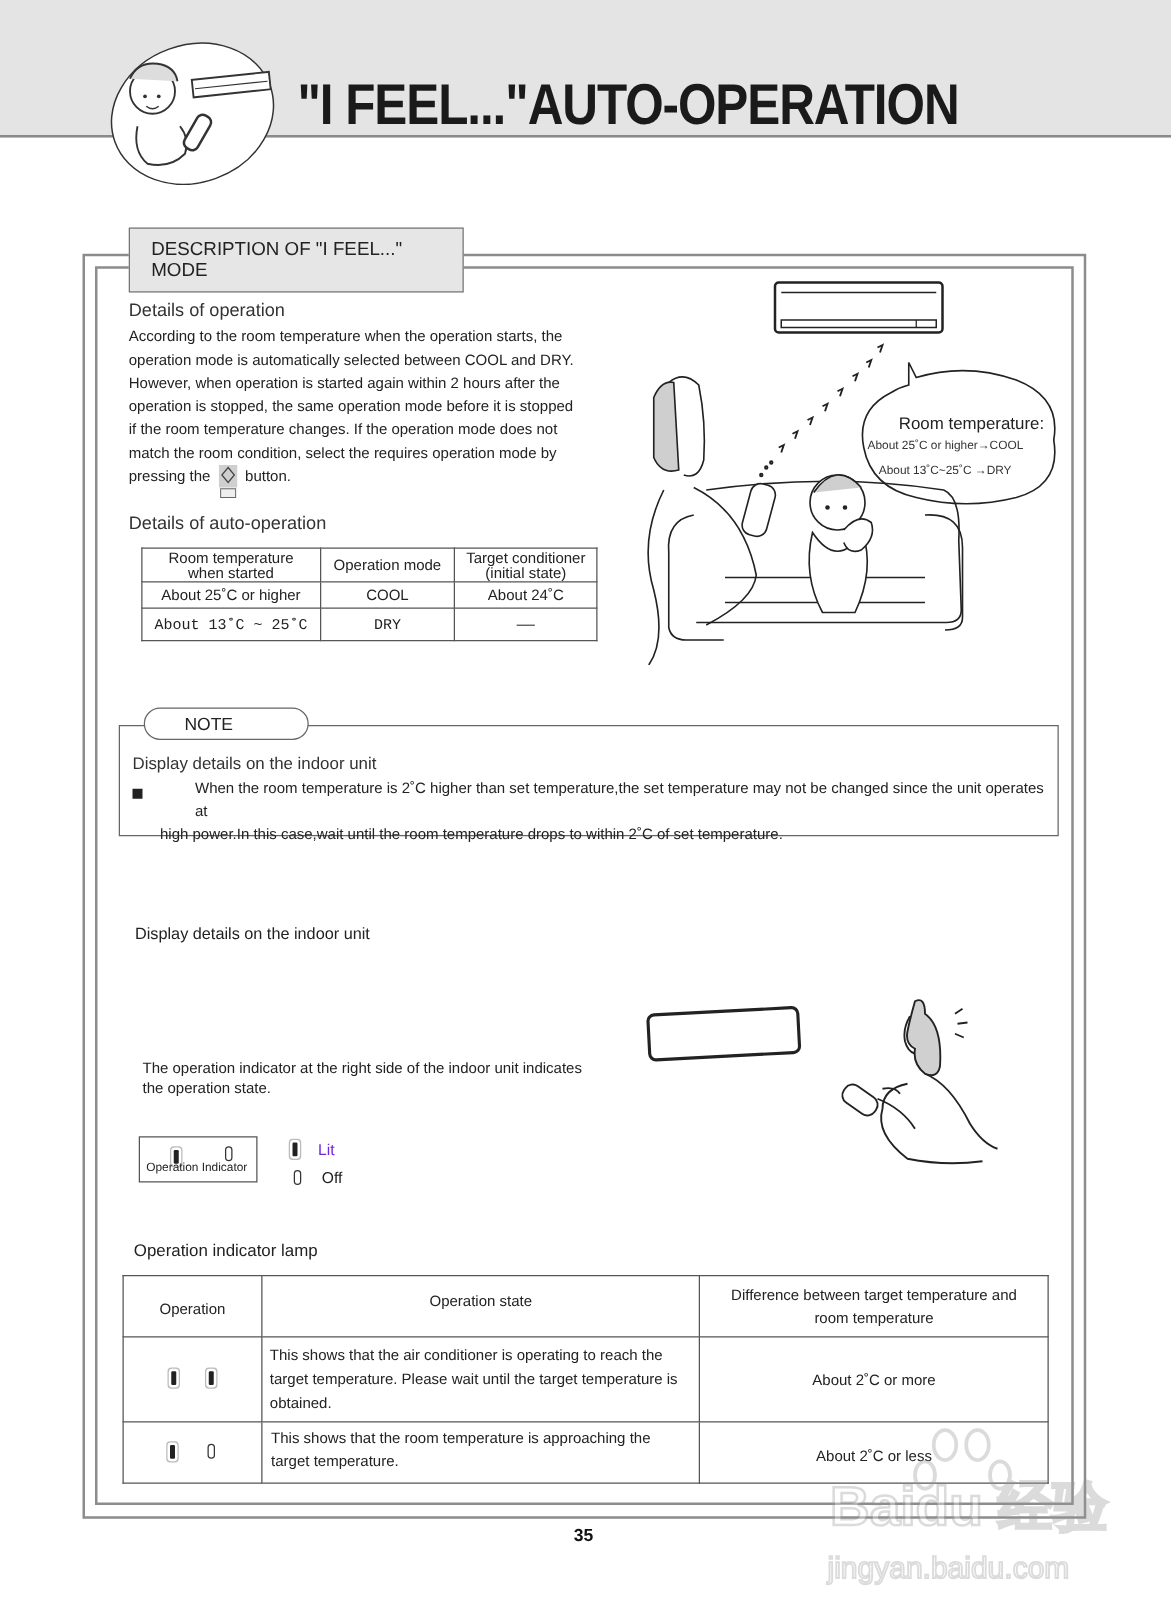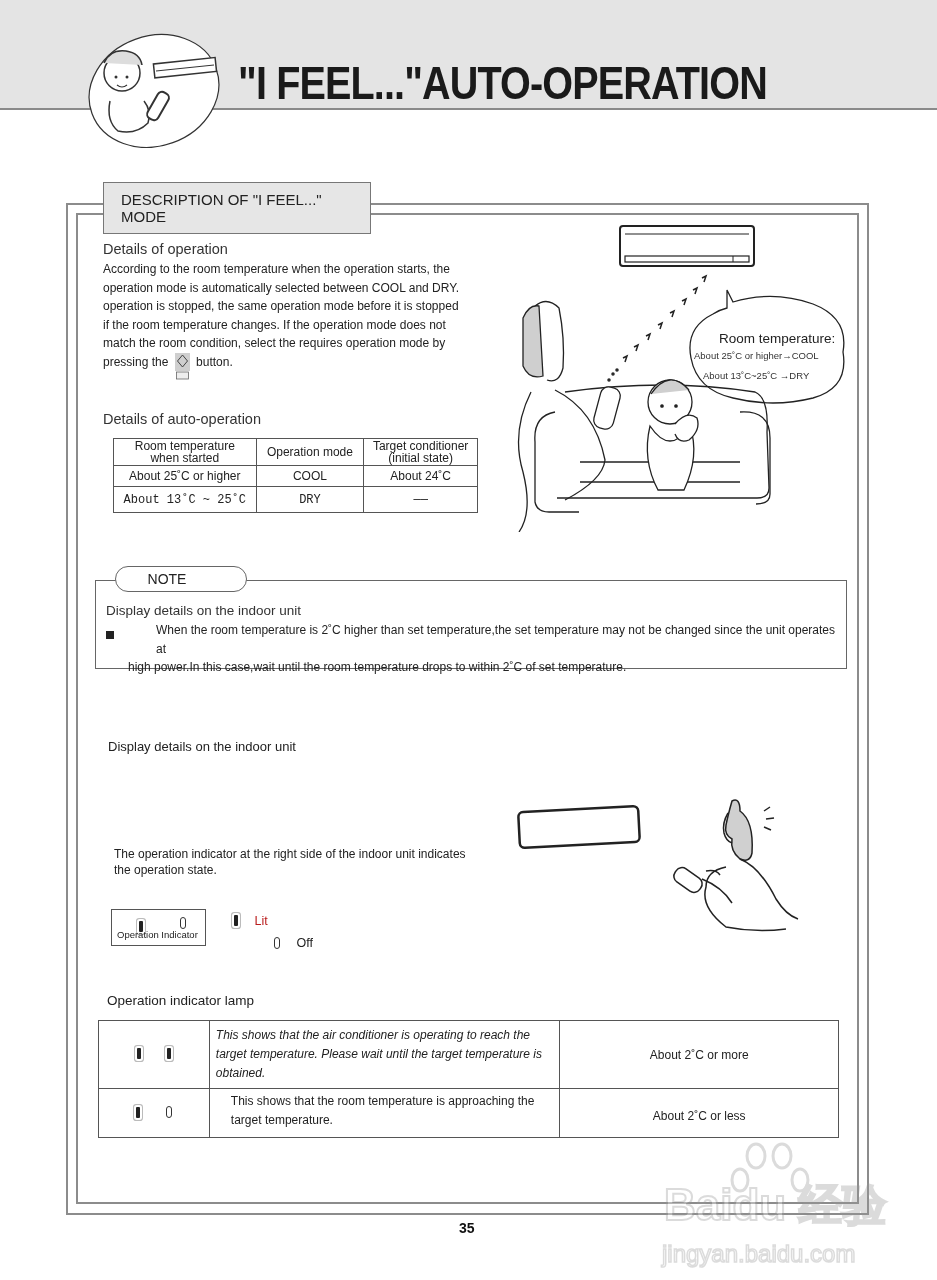--- a/index.html
+++ b/index.html
@@ -88,20 +88,21 @@
 <div class="abs frame-inner"></div>
 
 <div class="abs section-tab">
   <span>DESCRIPTION OF "I FEEL..." MODE</span>
 </div>
 
 <div class="abs h-sub" style="left:103px; top:241px;">Details of operation</div>
 <div class="abs para" style="left:103px; top:260px; width:362px;">
   <div>According to the room temperature when the operation starts, the</div>
   <div>operation mode is automatically selected between COOL and DRY.</div>
+  <div>However, when operation is started again within 2 hours after the</div>
   <div>operation is stopped, the same operation mode before it is stopped</div>
   <div>if the room temperature changes. If the operation mode does not</div>
   <div>match the room condition, select the requires operation mode by</div>
   <div>
     <span>pressing the</span>
     <span class="mode-icon">
       <svg width="15" height="27" viewBox="0 0 15 27">
         <rect x="0" y="0" width="15" height="18" fill="#cfcfcf"></rect>
         <path d="M7.5 2 L12.5 8 L7.5 14 L2.5 8 Z" fill="none" stroke="#444" stroke-width="1"></path>
         <rect x="1.5" y="19" width="12" height="7" fill="#eee" stroke="#666" stroke-width="0.8"></rect>
@@ -216,23 +217,23 @@
 </div>
 
 <div class="abs ind-box">
   <span class="abs led-lit" style="left:27px; top:8px;"></span>
   <span class="abs led-off" style="left:68px; top:7px;"></span>
   <span class="abs" style="left:5px; top:19px; font-size:9.5px; color:#222; white-space:nowrap;">Operation Indicator</span>
 </div>
 
 <div class="abs" style="left:234px; top:911px;">
   <span class="led-lit" style="vertical-align:-1px;"></span>
-  <span style="font-size:12.5px; margin-left:12px; color:#b91c1c;margin-top:30px;">Lit</span>
-</div>
-<div class="abs" style="left:235px; top:933px;margin-left:39px;">
+  <span style="font-size:12.5px; margin-left:12px; color:#6d28d9;margin-top:30px;">Lit</span>
+</div>
+<div class="abs" style="left:235px; top:933px;">
   <span class="led-off" style="vertical-align:-2px;"></span>
   <span style="font-size:12.5px; margin-left:12px; color:#222;">Off</span>
 </div>
 
 <svg class="abs" style="left:512px; top:795px;" width="300" height="145" viewBox="0 0 300 145">
   <rect x="7" y="14" width="120" height="36" rx="5" fill="#fff" stroke="#222" stroke-width="2.5" transform="rotate(-3 67 32)"></rect>
   <g fill="none" stroke="#222" stroke-width="1.5">
     <path d="M220 6 q8 -4 8 10 q14 10 12 42 q-2 10 -12 6 q-10 -8 -8 -20 q-8 -4 -6 -14 q2 -10 6 -24z" fill="#d0d0d0"></path>
     <path d="M216 18 q-6 10 -4 20 q2 8 8 10"></path>
     <path d="M252 16 l6 -4 M254 24 l8 -1 M252 32 l7 3"></path>
@@ -246,36 +247,44 @@
 
 <div class="abs" style="left:107px; top:993px; font-size:13.5px; color:#222;">Operation indicator lamp</div>
 
 <table class="abs tbl-lamp">
   <colgroup>
       <col style="width:111px">
       <col style="width:351px">
       <col style="width:279px">
     </colgroup>
   <tbody>
+      <tr style="height:49px;">
+    <td style="text-align:center; vertical-align:middle; padding-top:4px;">Operation</td>
+    <td style="text-align:center; vertical-align:top; padding-top:13px;">Operation state</td>
+    <td style="text-align:center; line-height:18px;">
+      <div>Difference between target temperature and</div>
+      <div>room temperature</div>
+    </td>
+  </tr>
   <tr style="height:68px;">
     <td style="text-align:center;">
       <span class="led-lit" style="margin-right:26px;"></span><span class="led-lit"></span>
     </td>
-    <td style="padding-left:6px; line-height:19px;font-style:italic;">
+    <td style="padding-left:6px; line-height:19px;">
       <div>This shows that the air conditioner is operating to reach the</div>
       <div>target temperature. Please wait until the target temperature is</div>
       <div>obtained.</div>
     </td>
     <td style="text-align:center;">About 2˚C or more</td>
   </tr>
   <tr style="height:49px;">
     <td style="text-align:center;">
       <span class="led-lit" style="margin-right:26px;"></span><span class="led-off"></span>
     </td>
-    <td style="padding-left:21px; line-height:19px; vertical-align:top; padding-top:3px;">
+    <td style="padding-left:7px; line-height:19px; vertical-align:top; padding-top:3px;">
       <div>This shows that the room temperature is approaching the</div>
       <div>target temperature.</div>
     </td>
     <td style="text-align:center; padding-top:6px;">About 2˚C or less</td>
   </tr>
 </tbody>
   </table>
 
 <div class="abs page-number">35</div>
 

